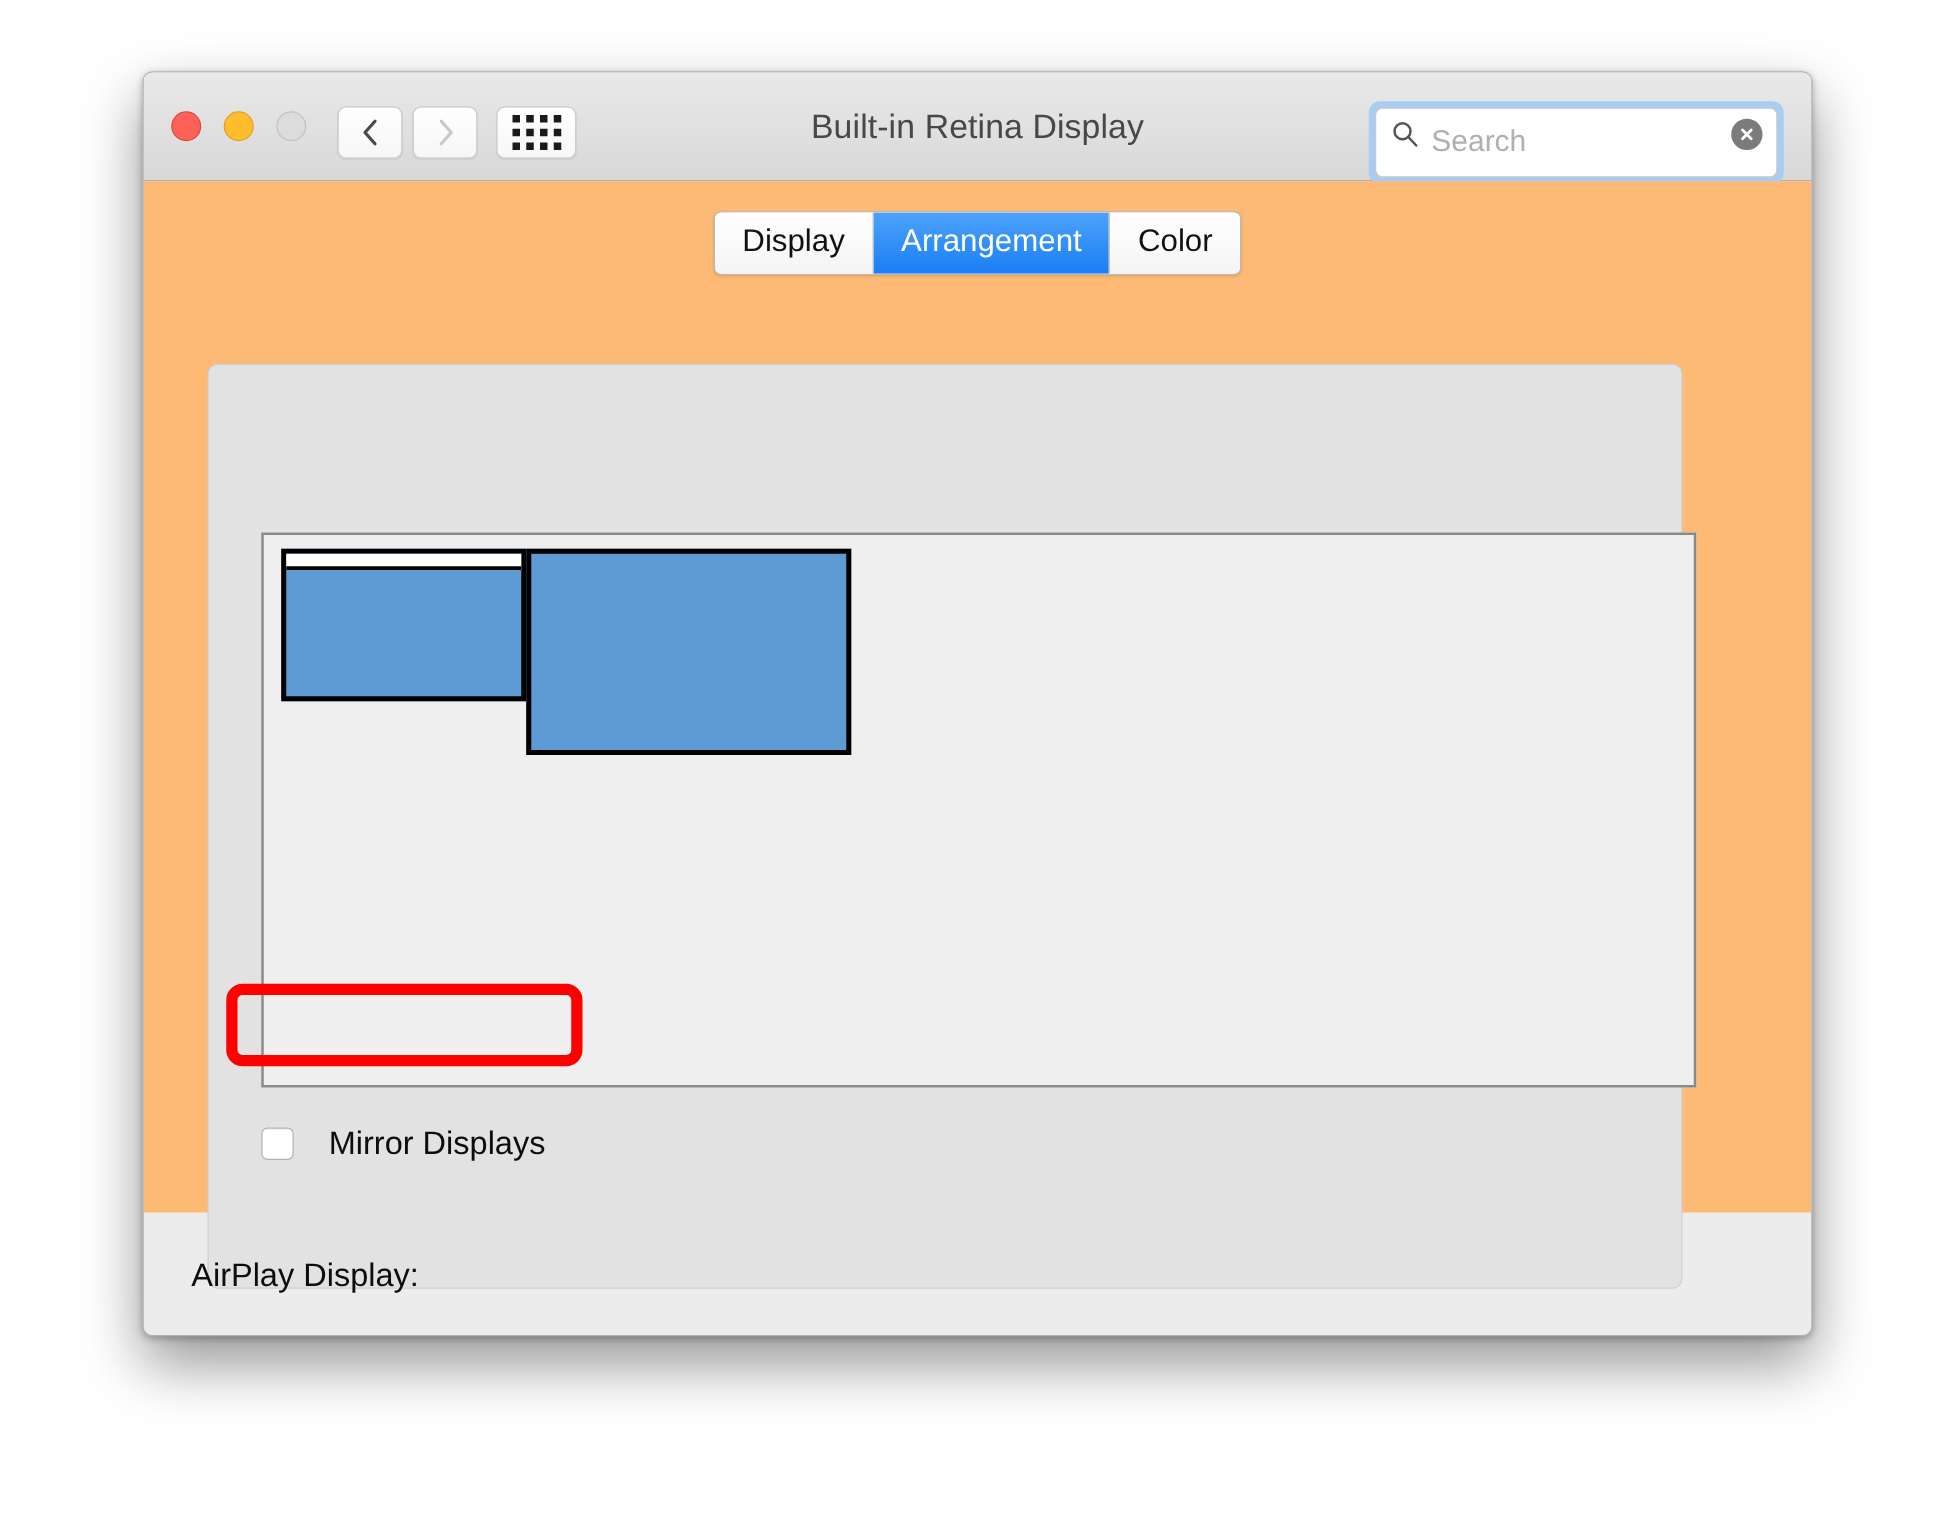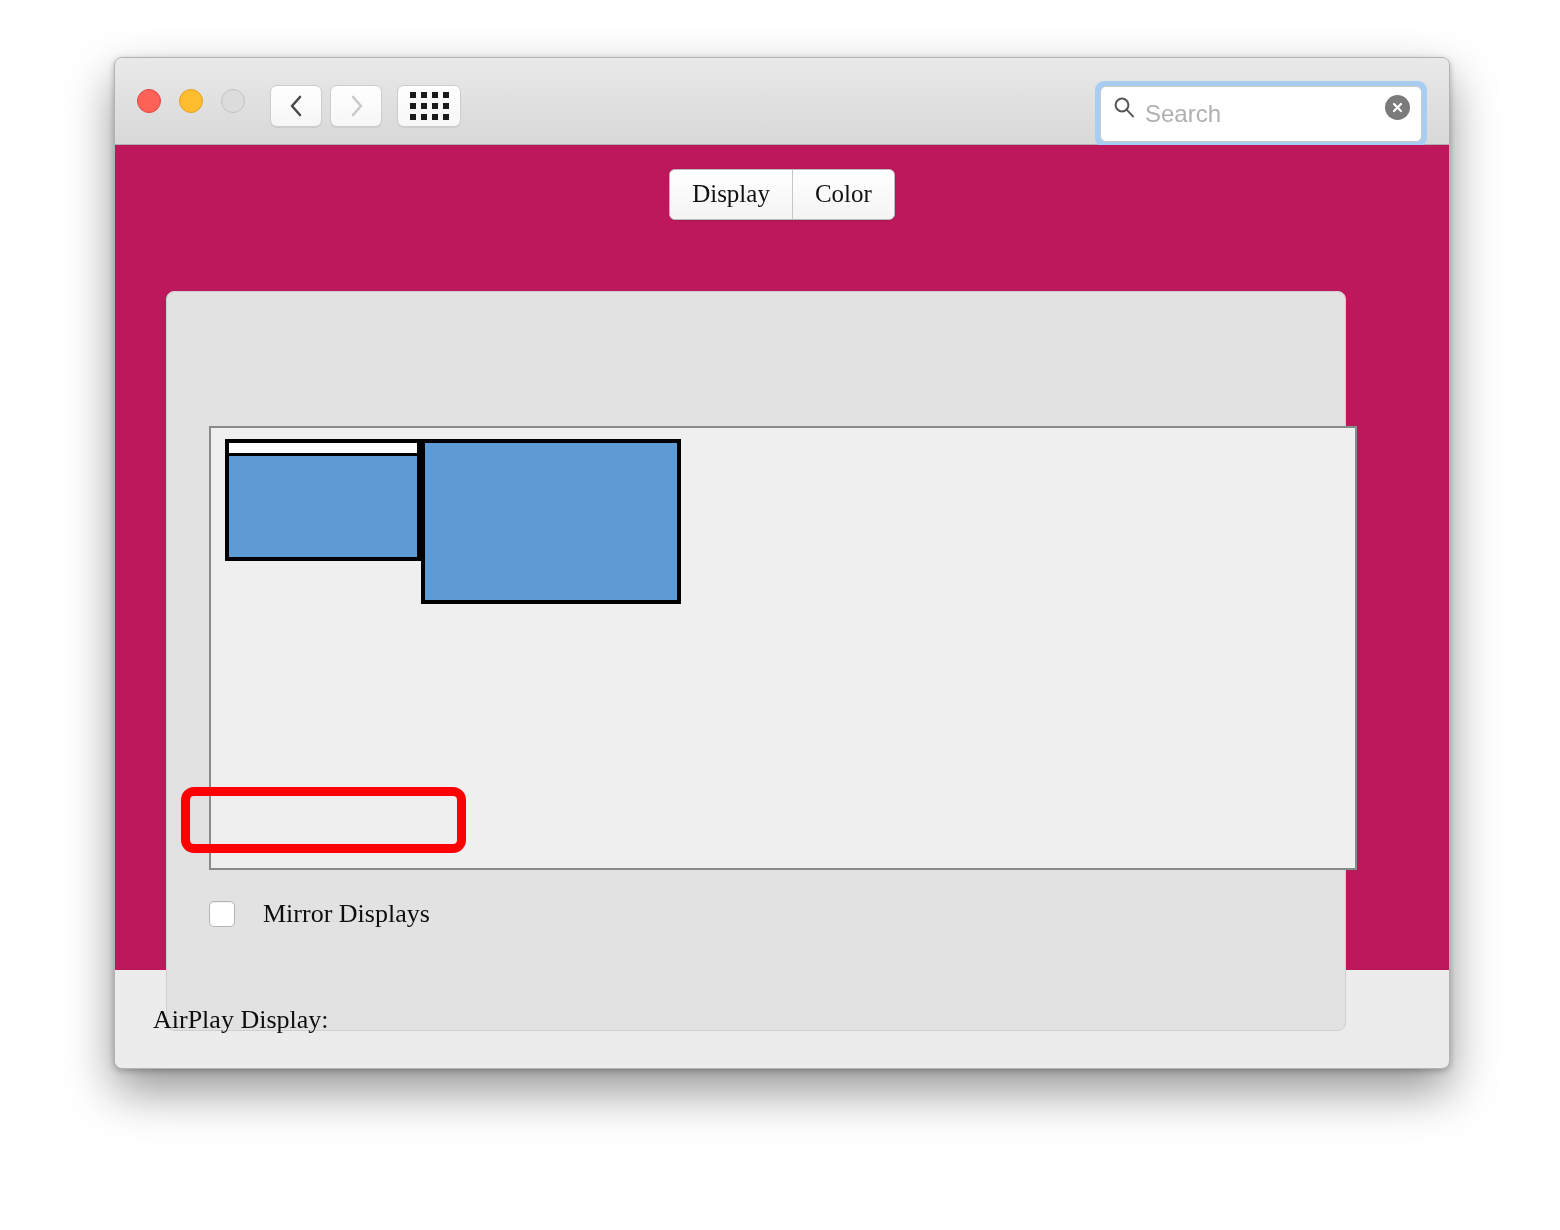--- a/index.html
+++ b/index.html
@@ -90,21 +90,21 @@
   }
   .searchinput::placeholder { color: #b0b0b0; }
   .clearbtn {
     position: absolute; right: 11px; top: 8px;
     width: 25px; height: 25px; border-radius: 50%;
     background: #7b7b7b;
     display: flex; align-items: center; justify-content: center;
   }
 
   
-  .body { position: relative; height: 825px; background: #be185d; font-family: Liberation Serif, serif; }
+  .body { position: relative; height: 825px; background: #fdba74; }
 
   .tabbar {
     position: absolute; left: 0; right: 0; top: 24px;
     display: flex; justify-content: center;
     z-index: 4;
   }
   .tabs {
     display: flex;
     border-radius: 6px;
     overflow: hidden;
@@ -242,20 +242,21 @@
             <i></i>
             <i></i>
             <i></i>
             <i></i>
             <i></i>
             <i></i>
             <i></i>
         </span>
       </div>
 
+      <div class="wintitle">Built-in Retina Display</div>
 
       <div class="searchwrap">
         <div class="searchfield">
           <svg class="searchicon" viewBox="0 0 22 22">
             <circle cx="9" cy="9" r="6.4" fill="none" stroke="#555" stroke-width="2"></circle>
             <line x1="13.6" y1="13.6" x2="20" y2="20.4" stroke="#555" stroke-width="2" stroke-linecap="round"></line>
           </svg>
           <input class="searchinput" type="text" placeholder="Search" style="">
           <div class="clearbtn">
             <svg width="13" height="13" viewBox="0 0 13 13">
@@ -265,20 +266,21 @@
           </div>
         </div>
       </div>
     </div>
 
     <div class="body">
 
       <div class="tabbar">
         <div class="tabs">
           <div class="tab">Display</div>
+          <div class="tab active">Arrangement</div>
           <div class="tab">Color</div>
         </div>
       </div>
 
       <div class="panel">
 
 
         <div class="canvas">
           <div class="display" id="disp0" style="left: 14px; top: 11px; width: 196px; height: 122px; background: rgb(94, 155, 212);">
             <div class="menubar"></div>

